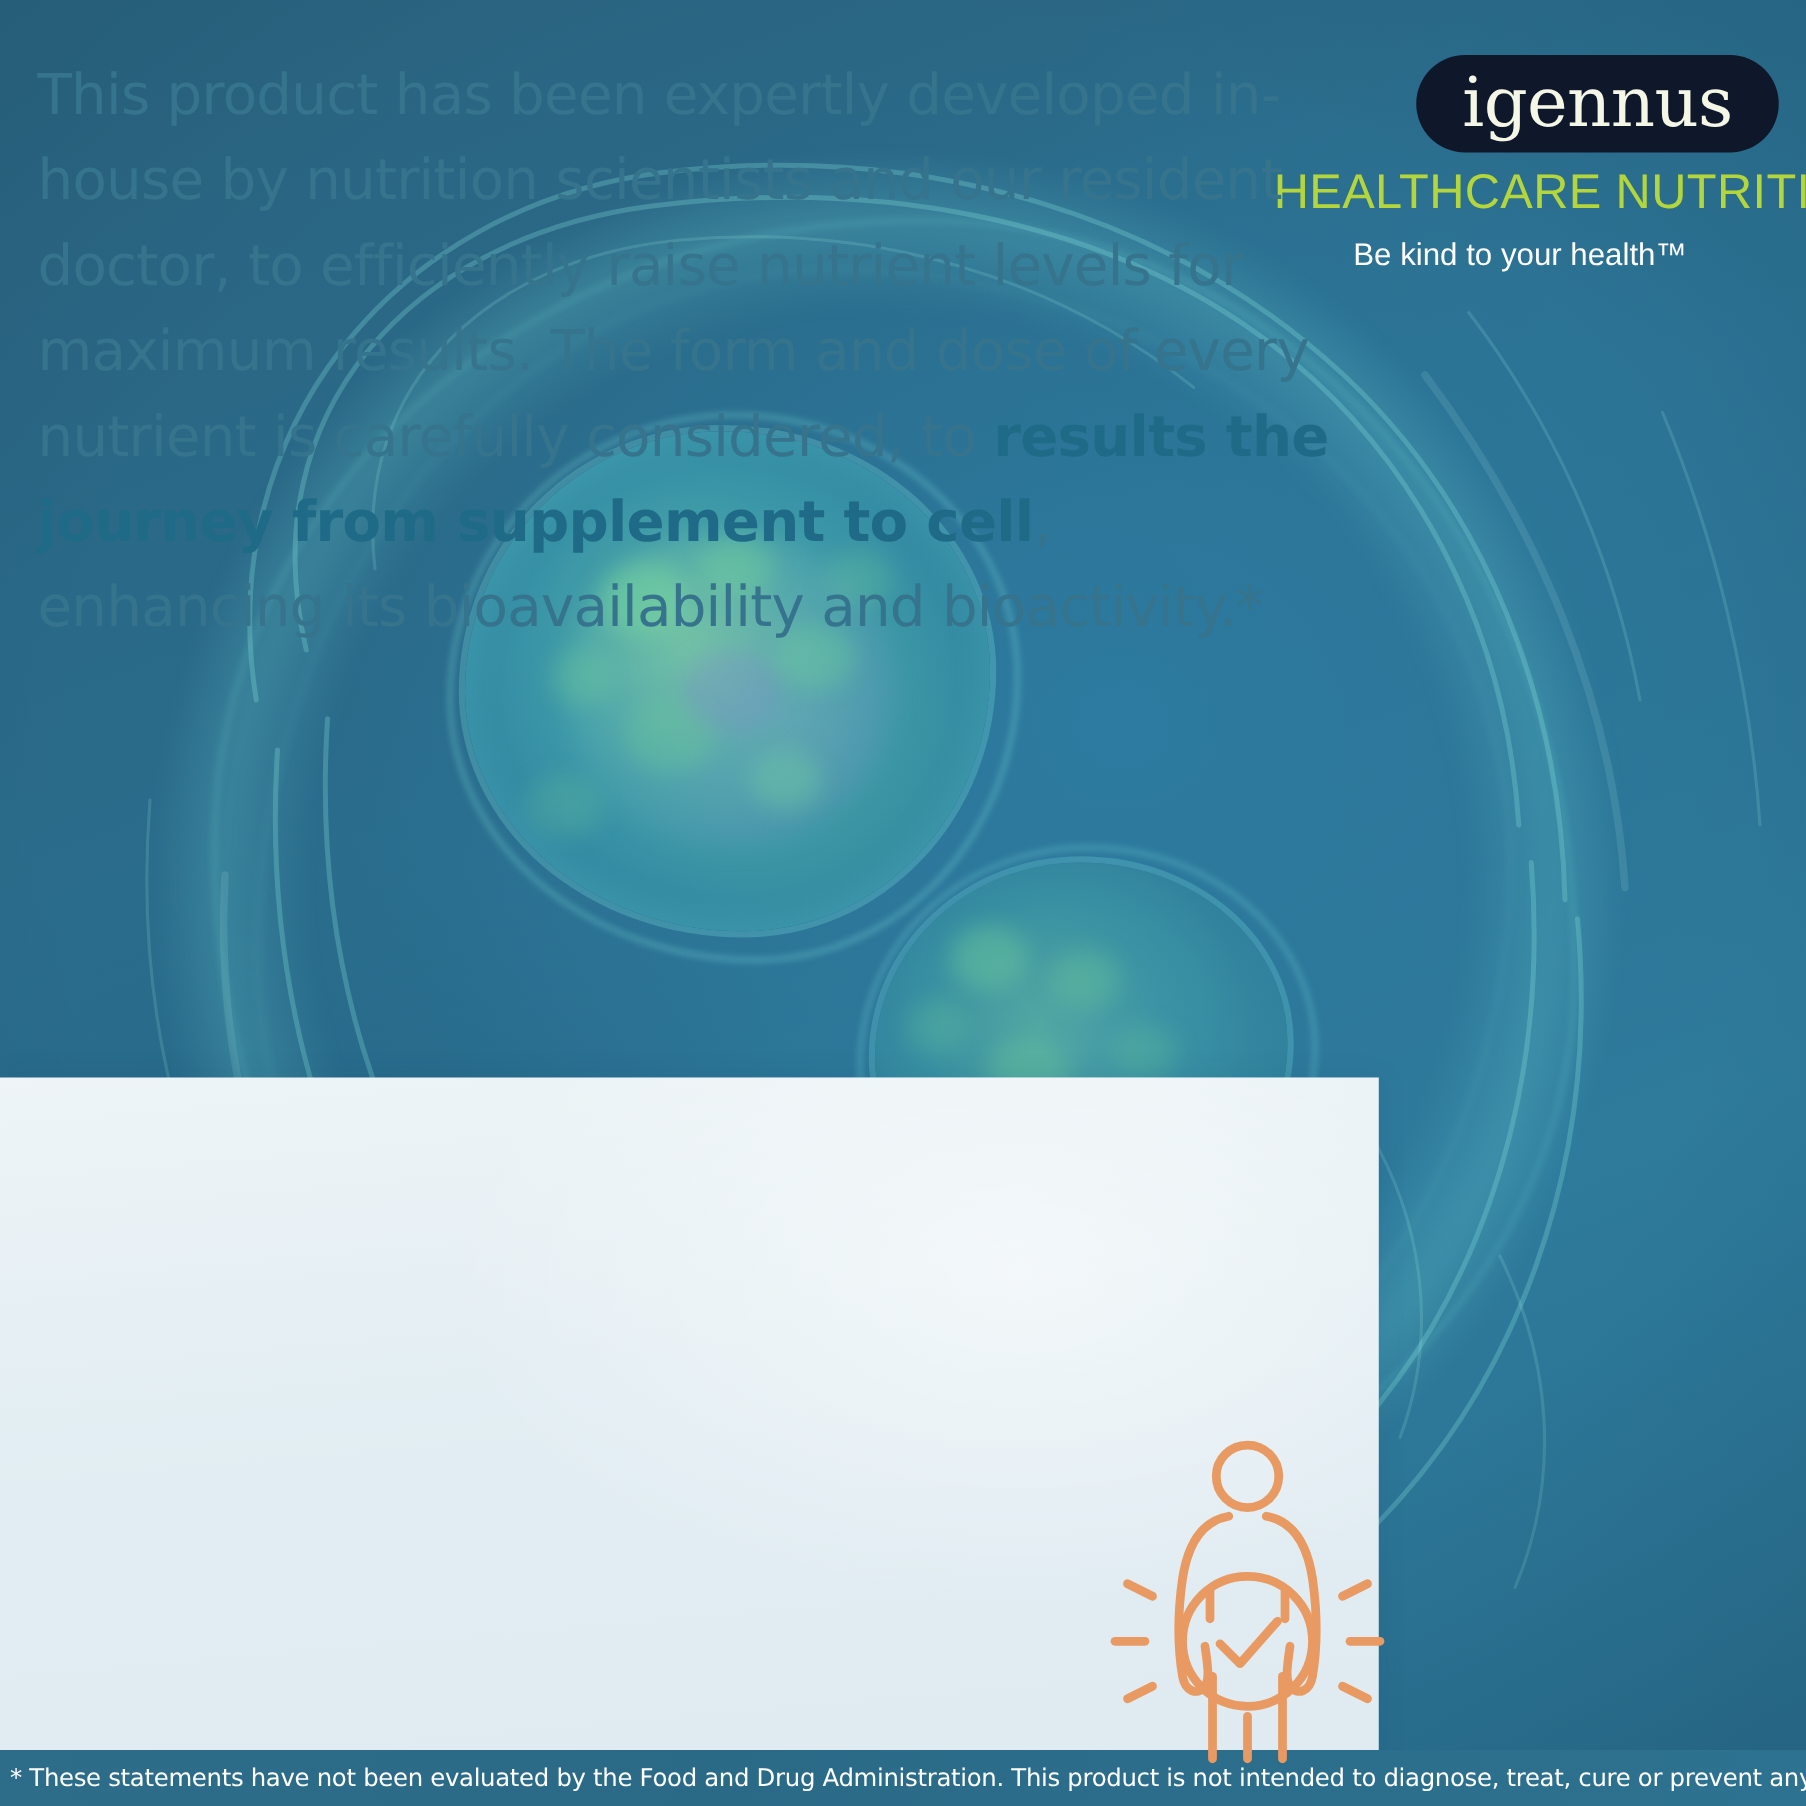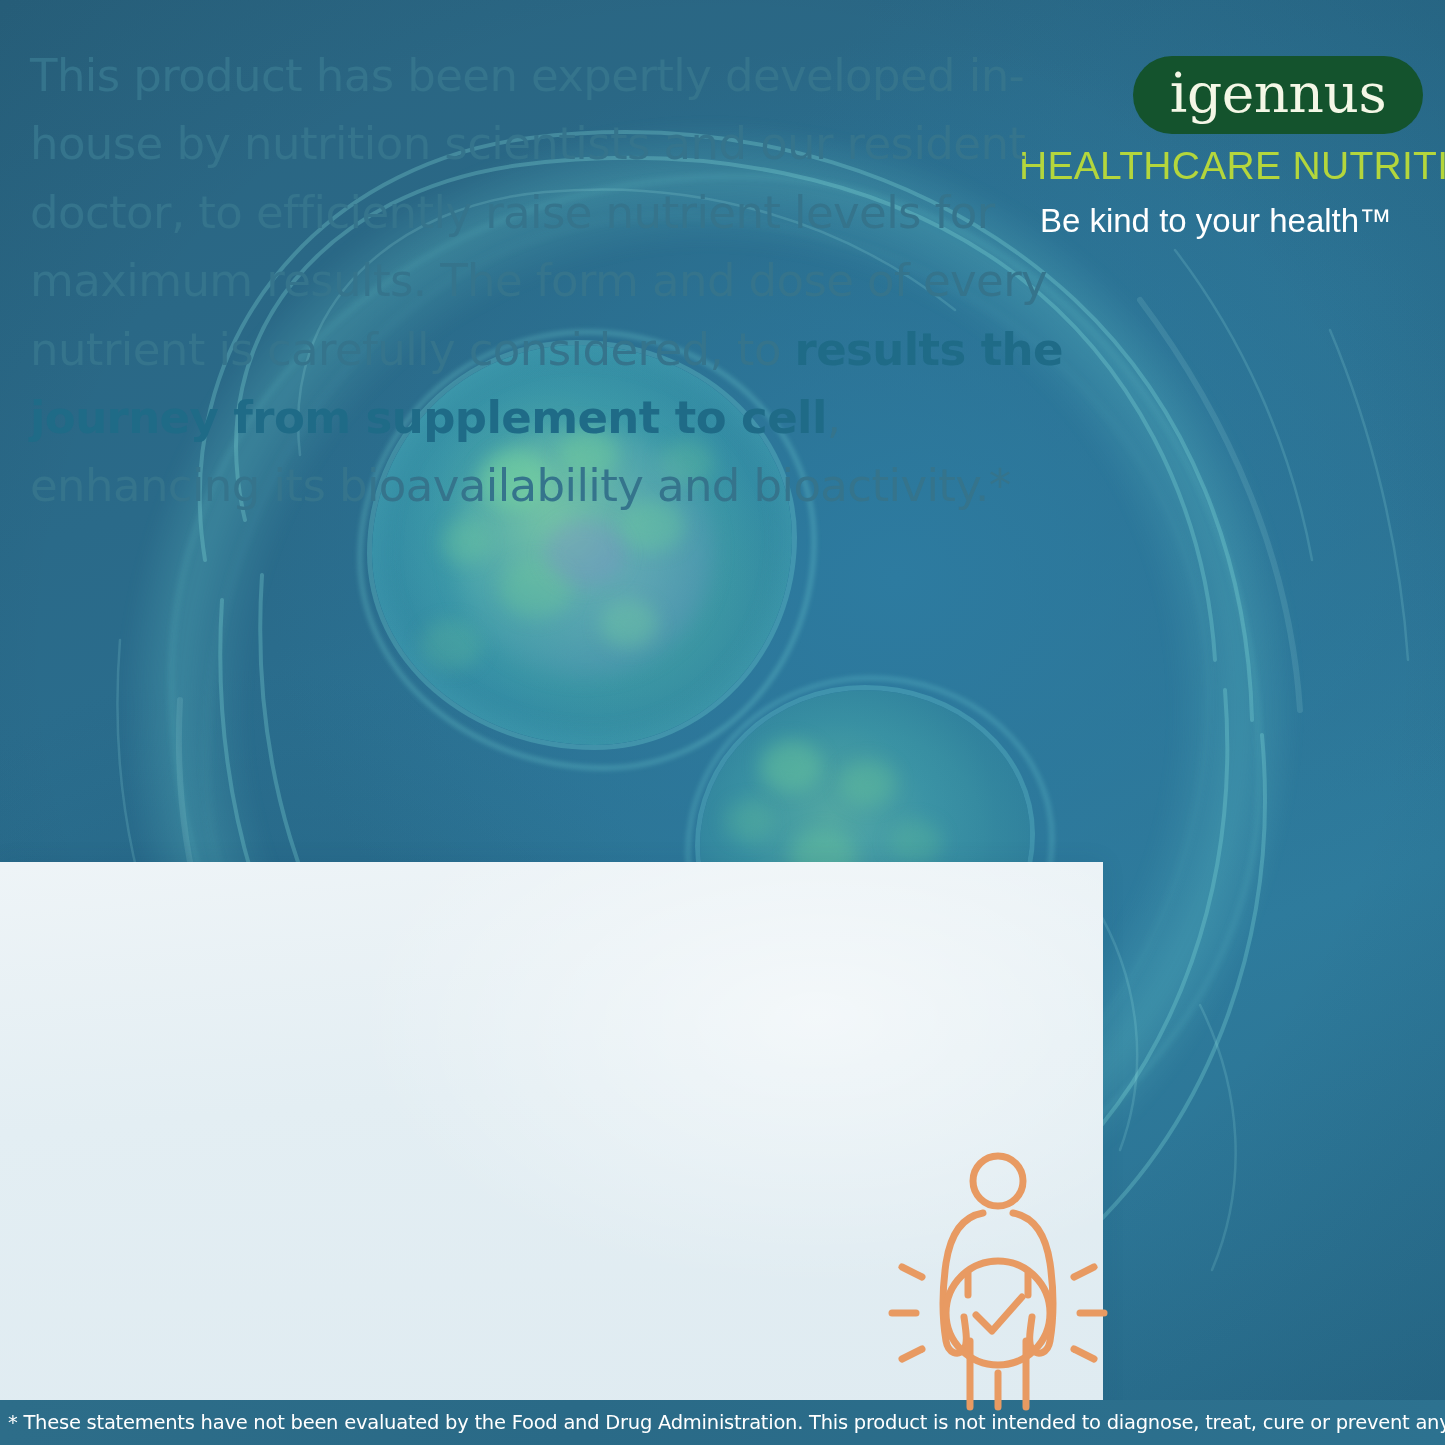--- a/index.html
+++ b/index.html
@@ -166,22 +166,22 @@
     position: absolute;
     right: 22px;
     top: 40px;
     width: 404px;
     text-align: center;
   }
   .logo-pill {
     display: block;
     width: 290px;
     height: 78px;
-    margin: 16px 0 10px auto;
-    background: #14532d;
+    margin: 4px 0 10px auto;
+    background: #0f172a;
     border-radius: 44px;
     position: relative;
   }
   .logo-wordmark {
     position: absolute;
     left: 0; right: 0;
     top: 50%;
     transform: translateY(-52%);
     color: #f4f7e6;
     font-family: "DejaVu Serif", serif;
@@ -196,21 +196,21 @@
     font-size: 39px;
     font-weight: 400;
     letter-spacing: 0.3px;
     white-space: nowrap;
     text-align: right;
     padding-right: 2px;
   }
   .logo-tagline2 {
     color: #ffffff;
     font-family: "Liberation Sans", sans-serif;
-    font-size: 33px;
+    font-size: 25px;
     font-weight: 400;
     margin-top: 14px;
     text-align: center;
     padding-right: 10px;
     white-space: nowrap;
   }
 
   
   .body-panel {
     position: absolute;

